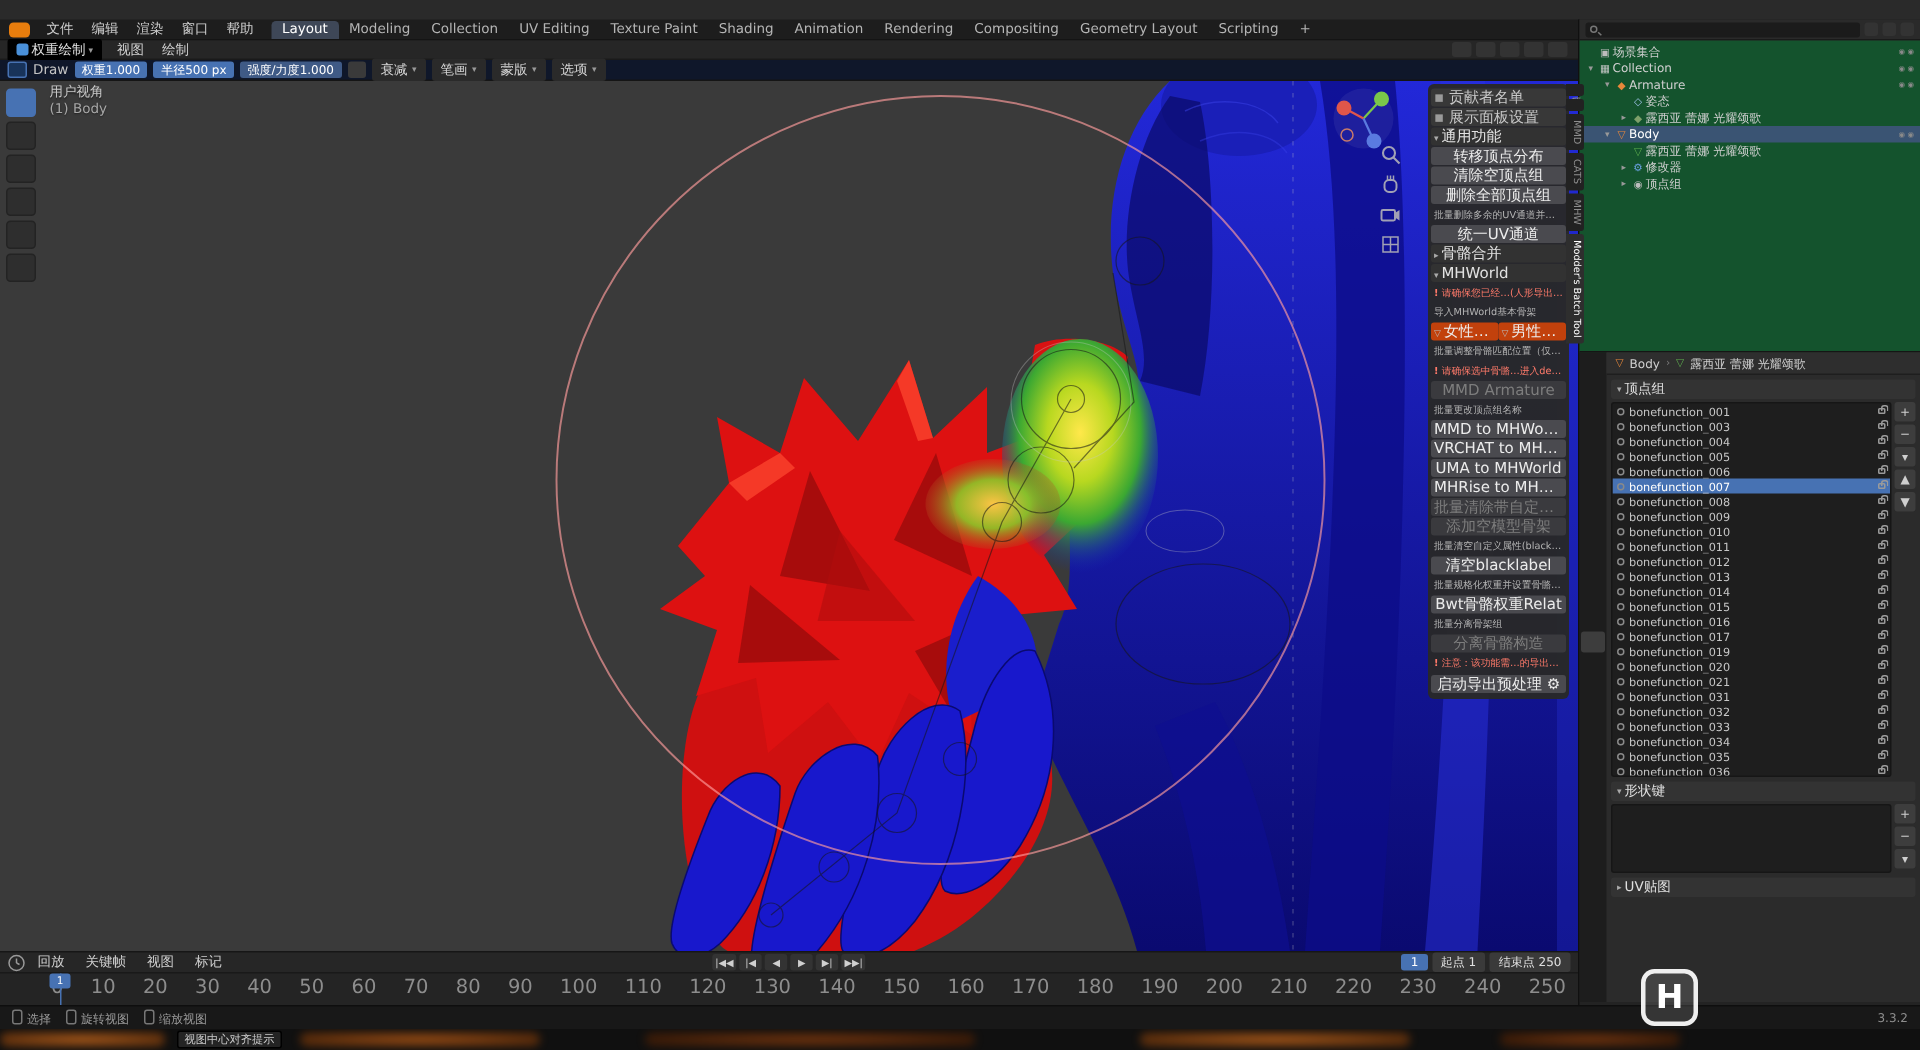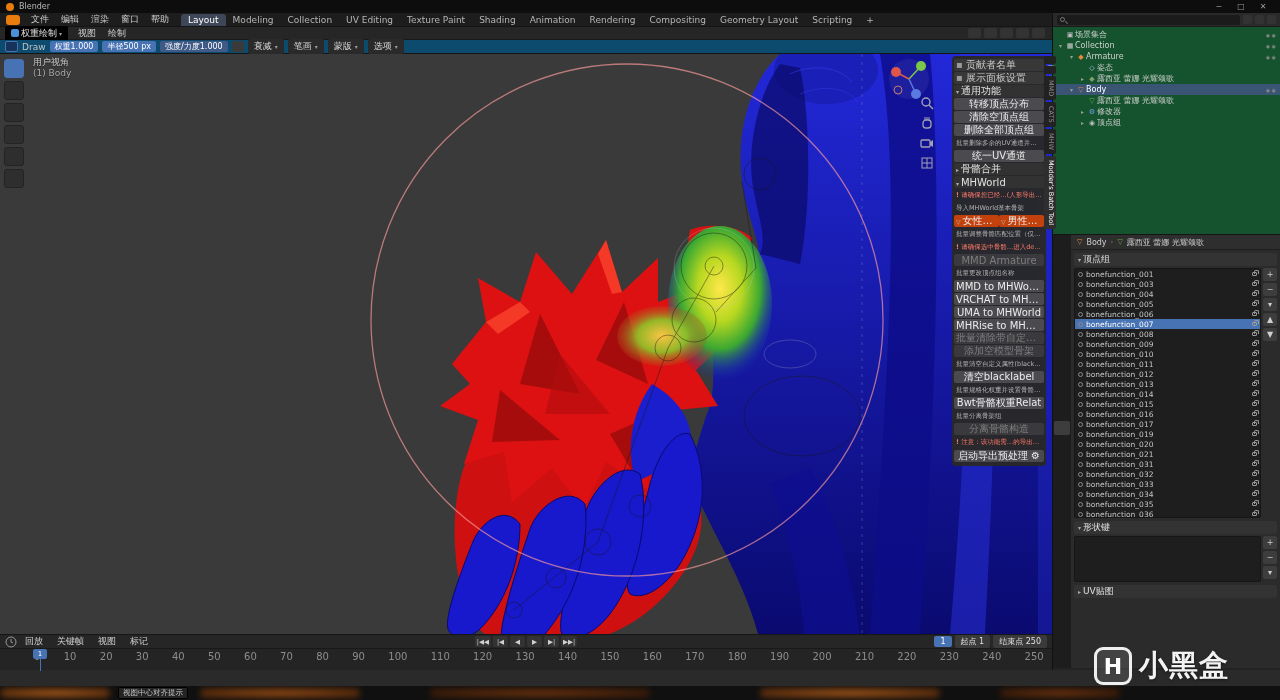--- a/index.html
+++ b/index.html
@@ -19,21 +19,21 @@
   #workspaces{display:flex;margin-left:6px}
   .ws{padding:1px 7px;border-radius:3px 3px 0 0;color:#b5b5b5;white-space:nowrap}
   .ws.active{background:#3e4757;color:#fff}
   #menubar .mspacer{flex:1}
   .chip{display:flex;align-items:center;gap:3px;background:#262626;border-radius:2px;padding:1px 5px;margin-left:4px;color:#cfcfcf}
   .chip .ci{width:7px;height:7px;border-radius:2px;background:#7a7a7a}
   .chip .cx{color:#888;font-size:7px}
 
   
   #toolrow1{position:absolute;left:0;top:27px;width:1280px;height:13px;background:#262626;display:flex;align-items:center;padding:0 5px;border-bottom:1px solid #1a1a1a}
-  #toolrow2{position:absolute;left:0;top:40px;width:1280px;height:14px;background:#0c4a6e;display:flex;align-items:center;gap:4px;padding:0 5px;border-bottom:1px solid #151515}
+  #toolrow2{position:absolute;left:0;top:40px;width:1280px;height:14px;background:#0f172a;display:flex;align-items:center;gap:4px;padding:0 5px;border-bottom:1px solid #151515}
   .modechip{display:flex;align-items:center;gap:2px;background:#000000;border-radius:2px;padding:1px 6px;color:#e0e0e0}
   .modechip .mi{width:8px;height:8px;border-radius:2px;background:#4a90d9}
   .caret{font-size:6px;color:#999}
   #toolrow1 .r-icons{margin-left:auto;display:flex;gap:3px;margin-right:230px}
   .hicon{width:13px;height:10px;background:#333;border-radius:2px}
   .brushchip{display:flex;align-items:center;gap:4px}
   .brushchip .bprev{width:13px;height:11px;border-radius:2px;background:#18335a;border:1px solid #4772b3}
   .slider{height:11px;border-radius:2px;display:flex;justify-content:space-between;align-items:center;padding:0 5px;color:#fff;font-size:8px;white-space:nowrap}
   .sl-b{background:#4772b3}.sl-g{background:#3f5a86}
   .presbtn{width:12px;height:11px;background:#3a3a3a;border-radius:2px}
@@ -136,21 +136,21 @@
   #popup .cb{width:9px;height:9px;background:#1d1d1d;border:1px solid #4a4a4a;border-radius:2px}
 
   
   #tl-header{position:absolute;left:0;top:634px;width:1052px;height:14px;background:#262626;border-top:1px solid #161616;display:flex;align-items:center;gap:2px;padding:0 5px}
   #tl-header .transport{position:absolute;left:50%;transform:translateX(-50%);display:flex;gap:2px}
   .tbtn{min-width:15px;height:11px;background:#333;border-radius:2px;display:flex;align-items:center;justify-content:center;font-size:6.5px;color:#d0d0d0;padding:0 2px}
   #tl-header .rfields{margin-left:auto;display:flex;gap:3px;align-items:center}
   .ffield{background:#3a3a3a;border-radius:2px;padding:1px 6px;color:#e0e0e0;font-size:8px;white-space:nowrap}
   .ffield.blue{background:#4772b3;color:#fff}
   #ruler{position:absolute;left:0;top:648px;width:1052px;height:22px;background:#242424;border-top:1px solid #191919}
-  #ruler .ticks{display:flex;justify-content:space-between;padding:2px 8px 0 34px;color:#8d8d8d;font-size:10px}
+  #ruler .ticks{display:flex;justify-content:space-between;padding:2px 8px 0 34px;color:#8d8d8d;font-size:13px}
   #playhead{position:absolute;left:40px;top:0;width:1px;height:22px;background:#4772b3}
   #playhead .tag{position:absolute;left:-7px;top:0;width:14px;height:10px;background:#4772b3;color:#fff;border-radius:2px;font-size:7px;display:flex;align-items:center;justify-content:center}
 
   
   #statusbar{position:absolute;left:0;top:670px;width:1280px;height:16px;background:#181818;border-top:1px solid #0e0e0e;display:flex;align-items:center;gap:10px;padding:0 8px;color:#9a9a9a;font-size:8px}
   .hint::before{content:"";display:inline-block;width:5px;height:8px;border:1px solid #777;border-radius:2px;margin-right:3px;vertical-align:-1px}
   #statusbar .ver{margin-left:auto;color:#8d8d8d}
   #bottomstrip{position:absolute;left:0;top:686px;width:1280px;height:14px;background:#101010;overflow:hidden}
   .blob{position:absolute;top:2px;height:10px;border-radius:5px;filter:blur(3px);opacity:.8}
   #tooltipbox{position:absolute;left:118px;top:1px;background:#242424;border:1px solid #000;color:#c9c9c9;font-size:7.5px;padding:0 4px;border-radius:2px}
@@ -158,28 +158,20 @@
   
   #watermark{position:absolute;left:1094px;top:646px;display:flex;align-items:center;gap:7px;z-index:50}
   #watermark .wlogo{width:38px;height:38px;border:3px solid rgba(255,255,255,.92);border-radius:9px;background:rgba(140,140,140,.25);display:flex;align-items:center;justify-content:center;color:#fff;font-weight:bold;font-size:22px}
   #watermark .wtext{font-size:29px;font-weight:bold;color:rgba(255,255,255,.95);letter-spacing:1px;text-shadow:0 1px 3px rgba(0,0,0,.5)}
 </style>
 </head>
 <body>
 
 <div id="app">
 
-  <div id="titlebar">
-    <span class="logo"></span>
-    <span>Blender</span>
-    <span class="spacer"></span>
-    <span class="wbtn">─</span>
-    <span class="wbtn">□</span>
-    <span class="wbtn">✕</span>
-  </div>
 
   <div id="menubar">
     <span class="blogo"></span>
     <div style="display:flex">
 
     <span class="menu">文件</span>
         <span class="menu">编辑</span>
         <span class="menu">渲染</span>
         <span class="menu">窗口</span>
         <span class="menu">帮助</span>
@@ -786,28 +778,36 @@
         <span class="tick">220</span>
         <span class="tick">230</span>
         <span class="tick">240</span>
         <span class="tick">250</span>
       </div>
     <div id="playhead">
       <span class="tag">1</span>
     </div>
   </div>
 
+  <div id="statusbar">
+    <div style="display:flex;gap:10px">
+
+    <span class="hint">选择</span>
+        <span class="hint">旋转视图</span>
+        <span class="hint">缩放视图</span>
+      </div>
+    <span class="ver">3.3.2</span>
+  </div>
 
   <div id="bottomstrip">
     <div class="blob" style="left:0;width:110px;background:radial-gradient(#c96a1e,#5a2a08)"></div>
     <div class="blob" style="left:200px;width:160px;background:radial-gradient(#b85c18,#4a2206)"></div>
     <div class="blob" style="left:430px;width:220px;background:radial-gradient(#8a3f10,#2a1204)"></div>
     <div class="blob" style="left:760px;width:180px;background:radial-gradient(#c96a1e,#4a2206)"></div>
     <div class="blob" style="left:1000px;width:120px;background:radial-gradient(#8a3f10,#2a1204)"></div>
     <span id="tooltipbox">视图中心对齐提示</span>
   </div>
 
   <div id="watermark">
     <div class="wlogo">H</div>
-    <div class="wtext">小黑盒</div>
   </div>
 
 </div>
 
 </body></html>

